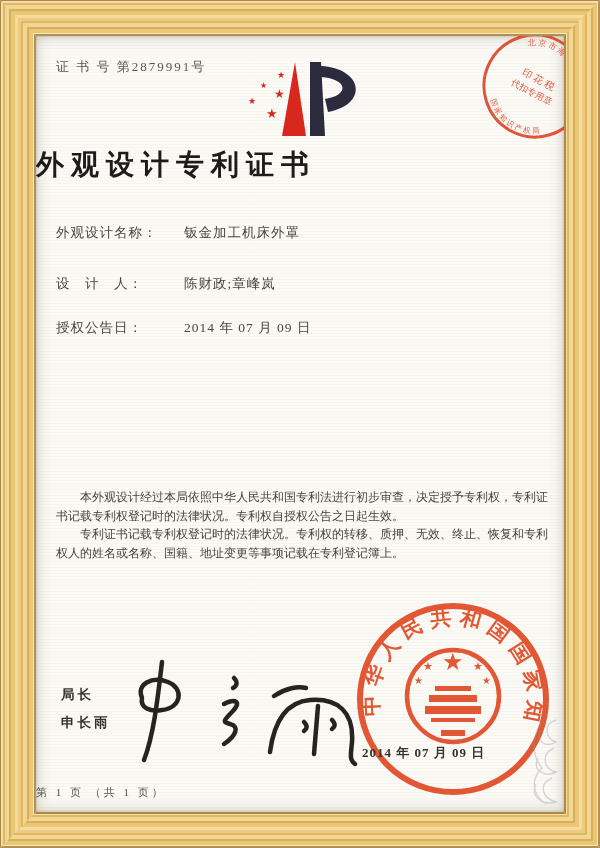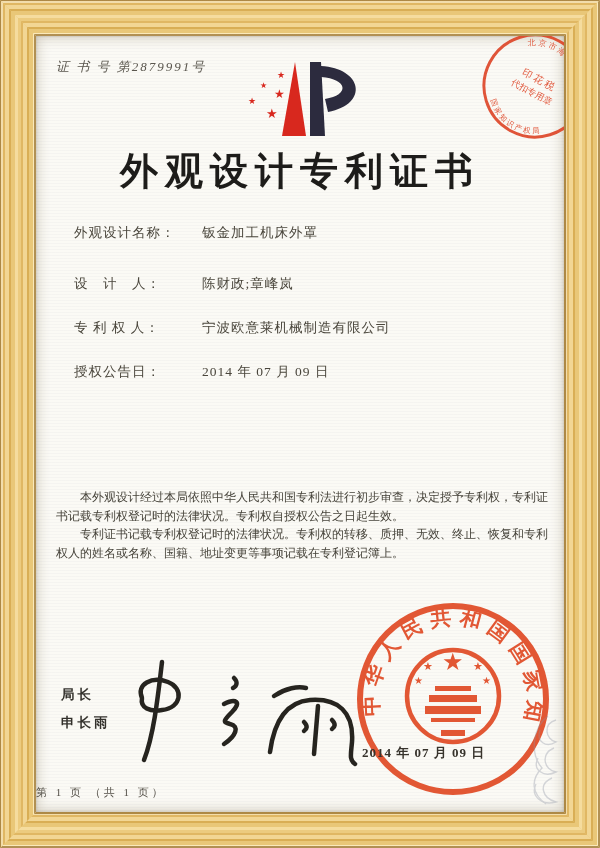--- a/index.html
+++ b/index.html
@@ -14,27 +14,27 @@
       linear-gradient(to right,rgba(122,82,22,.55) 0 1.5px,rgba(255,255,255,.35) 1.5px 3px,transparent 3px calc(100% - 3px),rgba(255,246,214,.5) calc(100% - 3px) calc(100% - 1.5px),rgba(122,82,22,.55) calc(100% - 1.5px) 100%),
       repeating-linear-gradient(to right,#eccb7f 0 3px,#e0b763 3px 5px,#f2d694 5px 9px,#d9ae55 9px 11px,#e9c778 11px 15px,#f5dc9e 15px 18px);}
   .frame-top{top:0;left:0;right:0;height:36px;clip-path:polygon(0 0,100% 0,calc(100% - 36px) 100%,36px 100%);}
   .frame-bottom{bottom:0;left:0;right:0;height:36px;clip-path:polygon(36px 0,calc(100% - 36px) 0,100% 100%,0 100%);}
   .frame-left{top:0;bottom:0;left:0;width:36px;clip-path:polygon(0 0,100% 36px,100% calc(100% - 36px),0 100%);}
   .frame-right{top:0;bottom:0;right:0;width:36px;clip-path:polygon(0 36px,100% 0,100% 100%,0 calc(100% - 36px));}
   
   .paper{position:absolute;inset:36px;background:
       repeating-linear-gradient(180deg,rgba(150,150,170,.06) 0 1px,rgba(255,255,255,0) 1px 3px),#fbfaf5;
       overflow:hidden;box-shadow:inset 0 0 14px rgba(90,70,30,.30),inset 0 0 3px rgba(90,70,30,.25);z-index:1;}
-  .cert-no{position:absolute;left:20px;top:22px;font-size:13px;letter-spacing:2px;color:#5a564e;font-style:italic;}
+  .cert-no{position:absolute;left:20px;top:22px;font-size:13px;letter-spacing:2px;color:#5a564e;}
   .logo{position:absolute;left:186px;top:22px;width:160px;height:82px;}
-  .title{position:absolute;left:0;top:110px;width:100%;text-align:center;font-size:38px;font-weight:bold;letter-spacing:7px;color:#1d1c1a;}
+  .title{position:absolute;left:0;top:110px;width:100%;font-size:28px;font-weight:bold;letter-spacing:7px;color:#1d1c1a;}
   .fields{position:absolute;left:20px;top:188px;width:480px;}
   .field-row{margin-bottom:26px;font-size:13.5px;color:#4a463c;letter-spacing:1px;white-space:nowrap;}
   .field-row:first-child{margin-bottom:33px;}
-  .flabel{display:inline-block;min-width:116px;margin-left:18px;}
+  .flabel{display:inline-block;min-width:116px;}
   .fvalue{margin-left:12px;}
   .paras{position:absolute;left:20px;top:452px;width:492px;font-size:12px;line-height:1.55;color:#46433a;text-align:justify;}
   .paras p{margin:0;text-indent:2em;}
   .signer{position:absolute;left:25px;top:650px;font-size:13.5px;font-weight:bold;color:#33312c;letter-spacing:3px;}
   .signer div{margin-bottom:10px;}
   .signature{position:absolute;left:92px;top:620px;width:244px;height:112px;}
   .seal-main{position:absolute;left:318px;top:564px;width:198px;height:198px;opacity:.92;}
   .seal-date{position:absolute;left:326px;top:708px;font-size:13px;font-weight:bold;color:#37332c;letter-spacing:1px;z-index:3;}
   .footer{position:absolute;left:0;top:749px;width:100%;text-align:left;font-size:11px;letter-spacing:3px;color:#56524a;}
   .seal-tax{position:absolute;left:443px;top:-6px;width:112px;height:112px;transform:rotate(28deg);opacity:.88;}
@@ -67,23 +67,20 @@
     </svg>
 
     <div class="title">外观设计专利证书</div>
 
     <div class="fields">
       <div class="field-row">
         <span class="flabel">外观设计名称：</span><span class="fvalue">钣金加工机床外罩</span>
       </div>
       <div class="field-row">
         <span class="flabel">设　计　人：</span><span class="fvalue">陈财政;章峰岚</span>
-      </div>
-      <div class="field-row">
-        <span class="flabel">专 利 权 人：</span><span class="fvalue">宁波欧意莱机械制造有限公司</span>
       </div>
       <div class="field-row">
         <span class="flabel">授权公告日：</span><span class="fvalue">2014 年 07 月 09 日</span>
       </div>
     </div>
 
     <div class="paras">
       <p>本外观设计经过本局依照中华人民共和国专利法进行初步审查，决定授予专利权，专利证书记载专利权登记时的法律状况。专利权自授权公告之日起生效。</p>
       <p>专利证书记载专利权登记时的法律状况。专利权的转移、质押、无效、终止、恢复和专利权人的姓名或名称、国籍、地址变更等事项记载在专利登记簿上。</p>
     </div>

